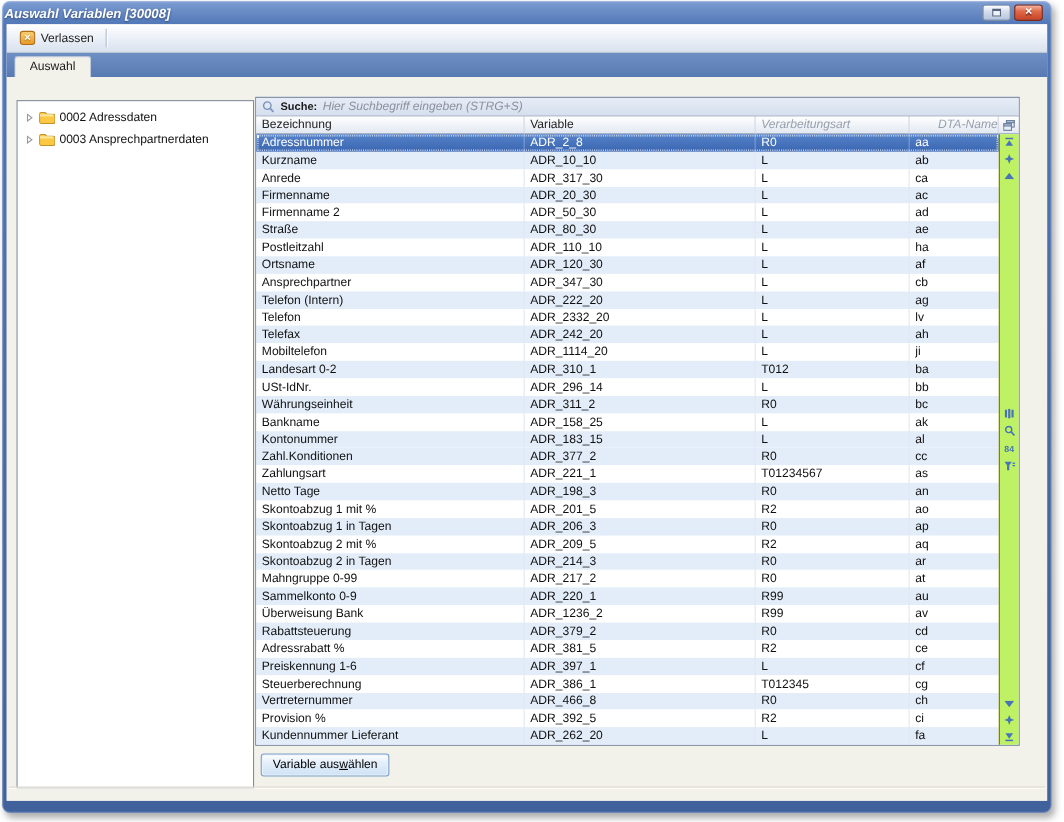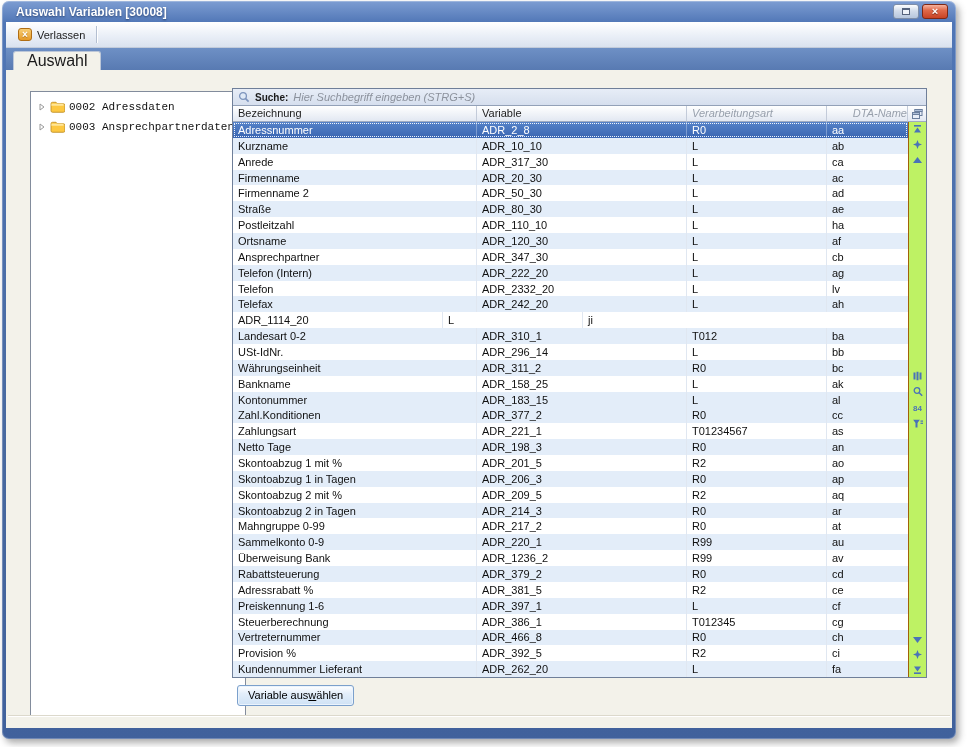--- a/index.html
+++ b/index.html
@@ -9,23 +9,24 @@
   }
   
   .window{
     position:absolute;left:2px;top:1px;width:954px;height:738px;
     border-radius:7px;
     background:linear-gradient(180deg,#7d9dd2 0px,#5076b6 22px,#48699f 60%,#40619c 100%);
     box-shadow:3px 4px 7px rgba(70,70,70,.45), inset 0 0 0 1px rgba(255,255,255,.25);
   }
   .titlebar{
     position:absolute;top:0;left:0;right:0;height:21px;
-    display:flex;align-items:center;padding-left:14px;
+    display:flex;align-items:center;padding-left:2px;
     color:#fff;font-size:12px;font-weight:bold;
     text-shadow:0 1px 2px rgba(20,40,80,.65);
+    font-style:italic;
   }
   .win-buttons{position:absolute;top:3px;right:8px;display:flex;gap:3px;}
   .btn-restore{
     width:26px;height:15px;box-sizing:border-box;border:1px solid #7e8ea8;border-radius:3px;
     background:linear-gradient(#fdfeff,#d2dcea 45%,#b6c6dd);
     display:flex;align-items:center;justify-content:center;
   }
   .restore-glyph{width:8px;height:7px;box-sizing:border-box;border:1px solid #55637d;border-top:2px solid #55637d;background:#eef3fa;}
   .btn-close{
     width:26px;height:15px;box-sizing:border-box;border:1px solid #7e2815;border-radius:3px;
@@ -52,28 +53,28 @@
   }
   .tool-sep{width:1px;height:17px;background:#b4bfd1;margin-left:5px;box-shadow:1px 0 0 #fff;}
   
   .tabstrip{
     height:22px;flex:0 0 auto;display:flex;align-items:flex-end;padding-left:7px;
     background:linear-gradient(#6e90c5,#587ab2);
   }
   .tab{
     height:19px;box-sizing:border-box;background:#f3f2ea;
     border:1px solid #bcc7d8;border-bottom:none;border-radius:3px 3px 0 0;
-    padding:0 13px;font-size:16px;line-height:18px;color:#1a1a1a;
+    padding:0 13px;font-size:11px;line-height:18px;color:#1a1a1a;
   }
   
   .main{flex:1;position:relative;background:#f3f2ea;}
   
   .tree{
-    position:absolute;left:24px;top:21px;width:216px;height:626px;box-sizing:border-box;
-    background:#fff;border:1px solid #828c9c;padding-top:5px;font-family:Liberation Mono, monospace;
+    position:absolute;left:9px;top:21px;width:216px;height:626px;box-sizing:border-box;
+    background:#fff;border:1px solid #828c9c;padding-top:5px;
   }
   .tree-item{display:flex;align-items:center;gap:4px;height:20px;padding-left:7px;font-size:11px;color:#111;}
   
   .grid{
     position:absolute;left:226px;top:18px;width:695px;height:590px;box-sizing:border-box;
     border:1px solid #6f7f99;background:#fff;display:flex;flex-direction:column;
   }
   .search-row{
     height:17px;flex:0 0 auto;box-sizing:border-box;display:flex;align-items:center;gap:5px;
     padding-left:5px;background:linear-gradient(#e7edf7,#d6dfee);border-bottom:1px solid #93a1b8;
@@ -281,20 +282,21 @@
                 <div class="cell c2">L</div>
                 <div class="cell c3">lv</div>
               </div>
               <div class="row alt">
                 <div class="cell c0">Telefax</div>
                 <div class="cell c1">ADR_242_20</div>
                 <div class="cell c2">L</div>
                 <div class="cell c3">ah</div>
               </div>
               <div class="row">
+                <div class="cell c0">Mobiltelefon</div>
                 <div class="cell c1">ADR_1114_20</div>
                 <div class="cell c2">L</div>
                 <div class="cell c3">ji</div>
               </div>
               <div class="row alt">
                 <div class="cell c0">Landesart 0-2</div>
                 <div class="cell c1">ADR_310_1</div>
                 <div class="cell c2">T012</div>
                 <div class="cell c3">ba</div>
               </div>

